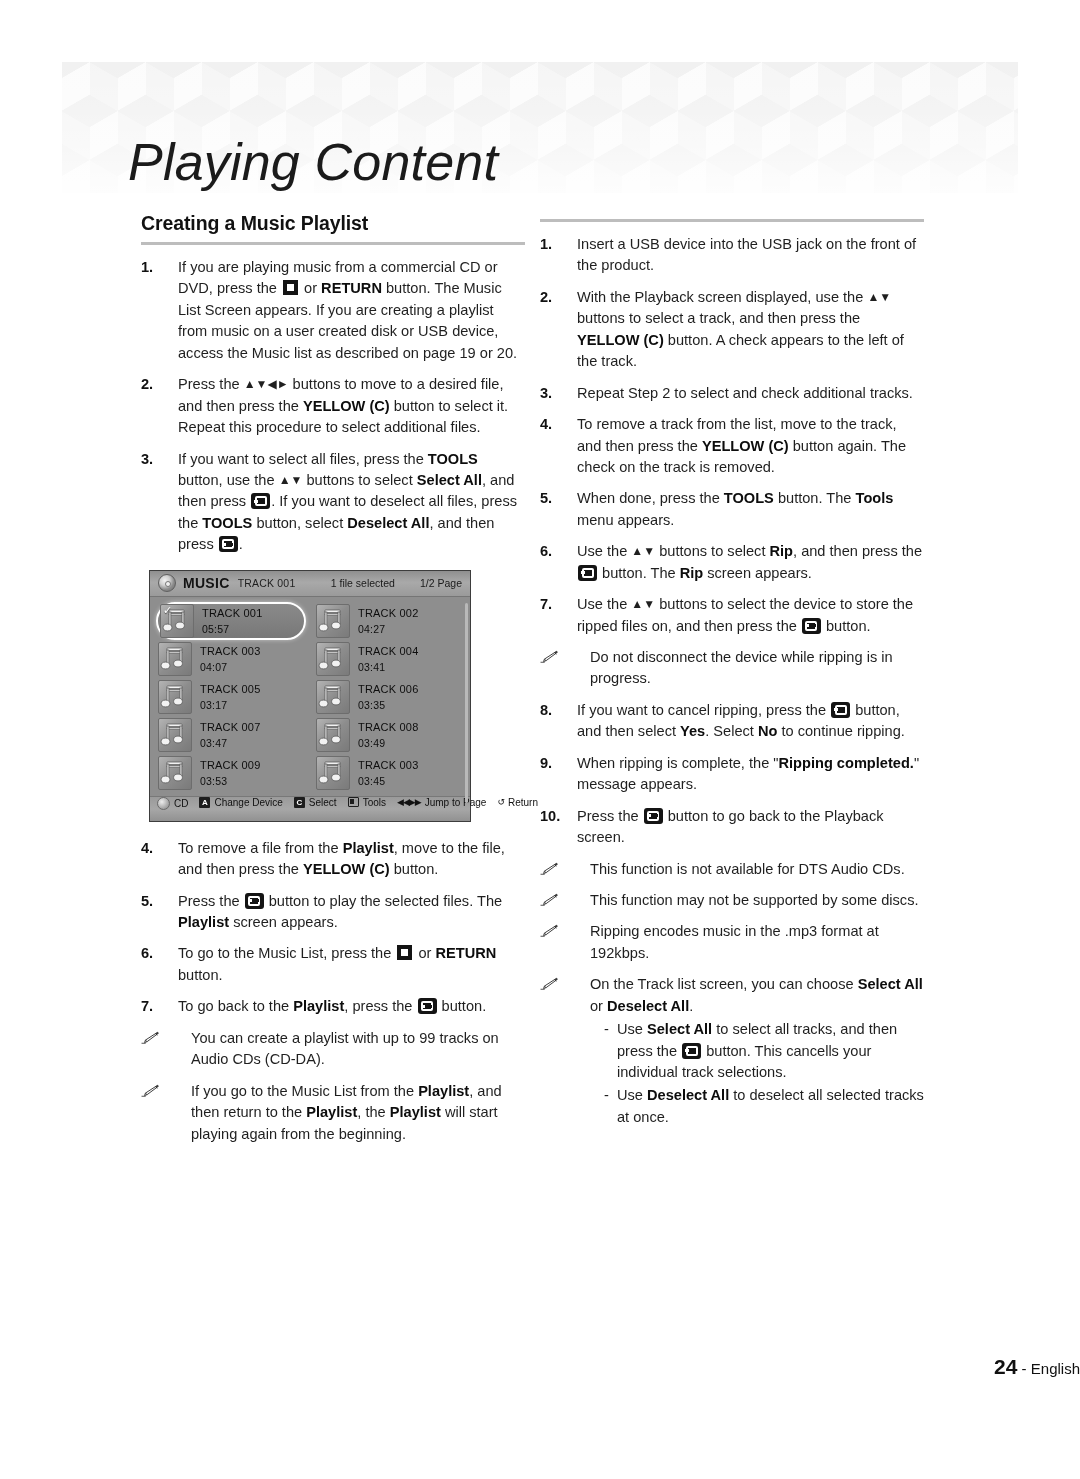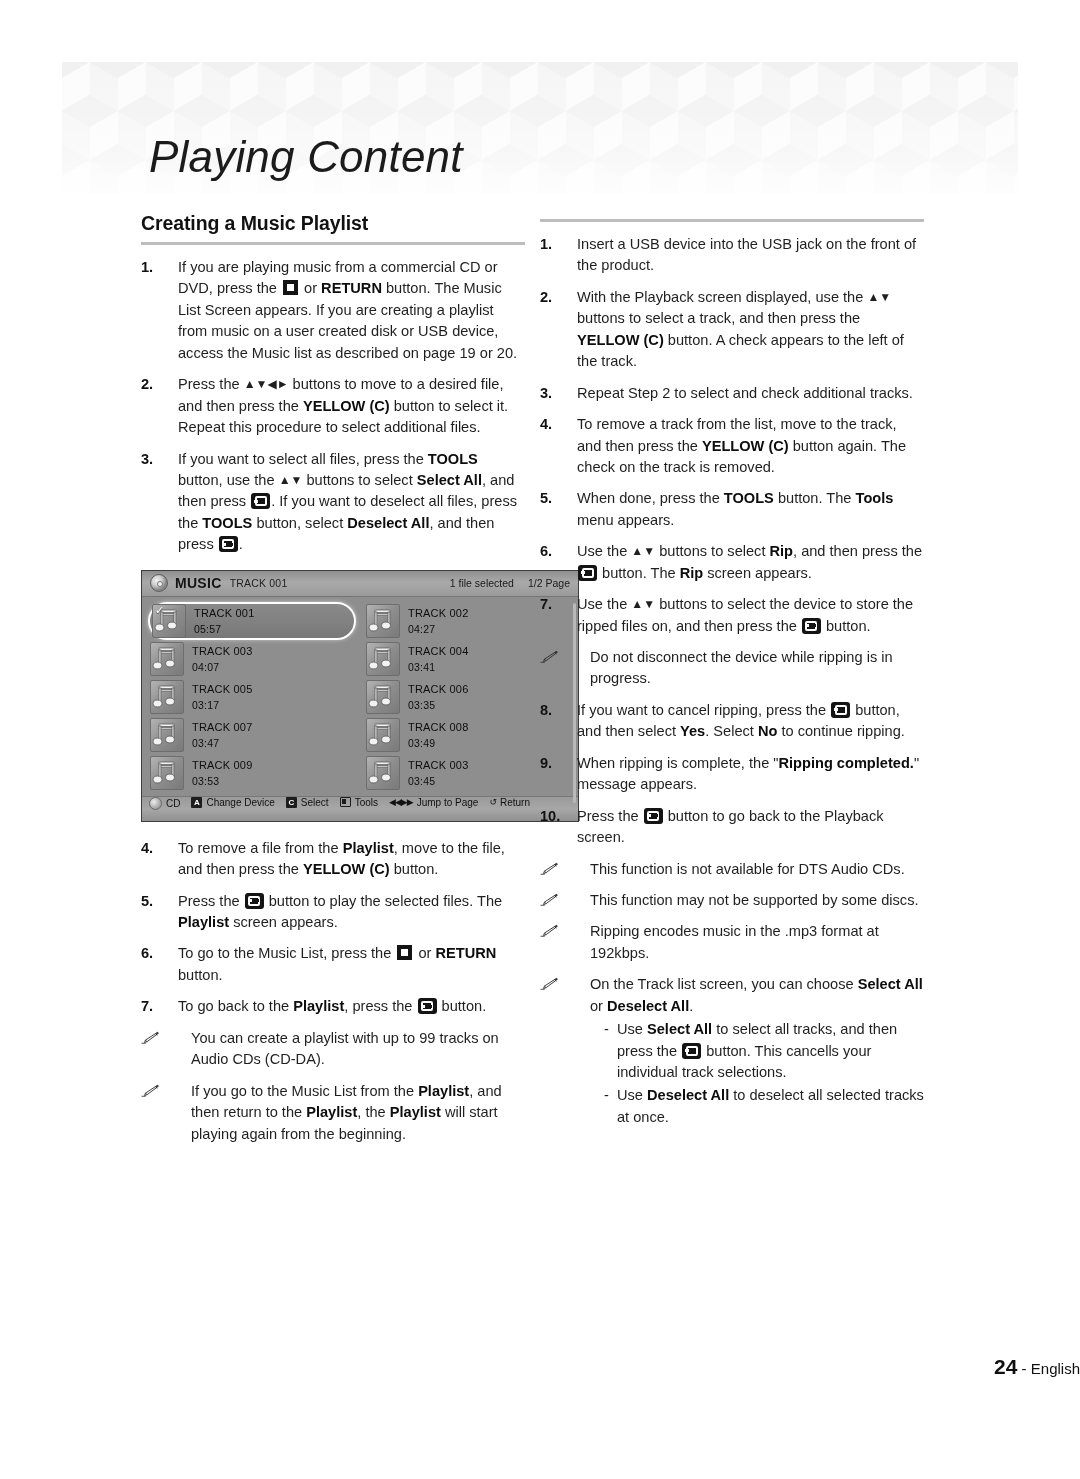--- a/index.html
+++ b/index.html
@@ -36,23 +36,23 @@
     background-position: 0 0, 0 0, 28px 49px, 28px 49px, 0 0, 28px 49px;
   }
   .header-fade {
     position: absolute;
     left: 0; top: 0; right: 0; bottom: 0;
     background: linear-gradient(to bottom, rgba(255,255,255,0.12) 0%, rgba(255,255,255,0.45) 60%, rgba(255,255,255,0.82) 100%);
     pointer-events: none;
   }
   .chapter-title {
     position: absolute;
-    left: 149px;
+    left: 128px;
     top: 132px;
-    font-size: 44px;
+    font-size: 52px;
     font-style: italic;
     font-weight: 300;
     letter-spacing: 0.2px;
     color: #1b1b1b;
     font-family: "Liberation Sans", sans-serif;
     z-index: 5;
     white-space: nowrap;
   }
 
   
@@ -165,22 +165,22 @@
     width: 7px; height: 7px;
     background: #fff;
   }
   .arrows { font-size: 12px; letter-spacing: 0px; vertical-align: 1px; }
 
   
   .pencil { display: block; width: 18px; height: 13px; }
 
   
   .screen {
-    width: 438px;
-    margin: 14px 0 16px 0;
+    width: 322px;
+    margin: 14px 0 16px 8px;
     border: 1px solid #3d3d3d;
     background: #9d9d9d;
     box-sizing: border-box;
     font-family: "Liberation Sans", sans-serif;
     position: relative;
   }
   .screen-top {
     height: 26px;
     background: linear-gradient(to bottom, #8f8f8f 0%, #a9a9a9 45%, #9a9a9a 100%);
     border-bottom: 1px solid #757575;
@@ -215,21 +215,21 @@
     margin-right: 8px;
   }
   .screen-sub {
     font-size: 10.5px;
     color: #1e1e1e;
     letter-spacing: 0.2px;
   }
   .screen-right {
     margin-left: auto;
     display: flex;
-    gap: 14px;
+    gap: 25px;
     font-size: 10.5px;
     color: #1a1a1a;
   }
   .screen-body {
     background: #8e8e8e;
     padding: 5px 6px 4px 6px;
     position: relative;
   }
   .track-grid {
     display: grid;

